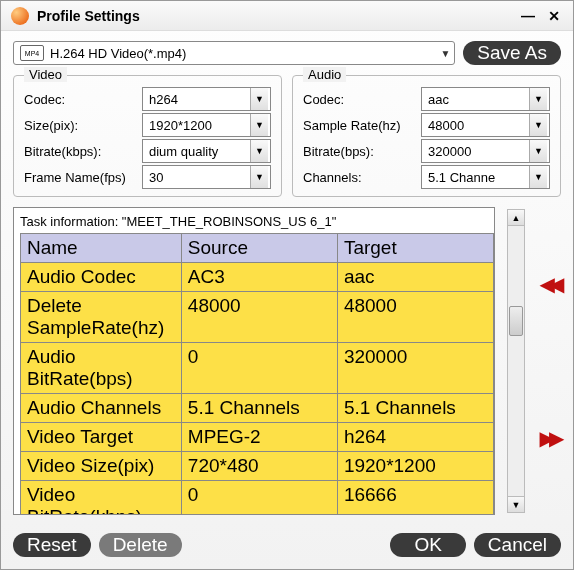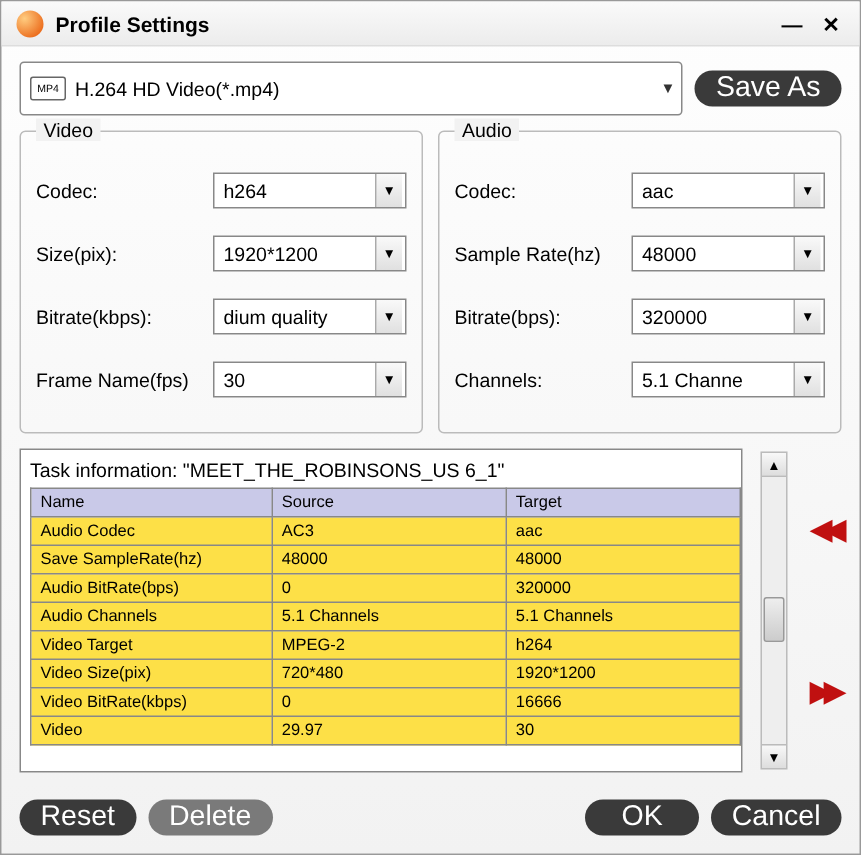--- a/index.html
+++ b/index.html
@@ -3,36 +3,36 @@
 <meta charset="utf-8">
 <style>
 * { box-sizing: border-box; margin: 0; padding: 0; }
 body { font-family: Arial, sans-serif; font-size: 13px; background: #fff; width: 574px; height: 570px; overflow: hidden; }
 .window { width: 574px; height: 570px; background: linear-gradient(to bottom, #fefefe, #f2f2f2); border: 1px solid #999; display: flex; flex-direction: column; }
 .titlebar { height: 30px; display: flex; align-items: center; padding: 0 10px; border-bottom: 1px solid #ddd; background: linear-gradient(to bottom, #fafafa, #ececec); }
 .titlebar .app-icon { width: 18px; height: 18px; margin-right: 8px; border-radius: 50%; background: radial-gradient(circle at 30% 30%, #ffcc80, #e65100); }
 .titlebar .title { font-weight: bold; font-size: 14px; flex: 1; }
 .titlebar .winbtn { width: 18px; height: 18px; display: flex; align-items: center; justify-content: center; margin-left: 8px; cursor: pointer; font-weight: bold; font-size: 14px; }
 .top-row { display: flex; align-items: center; padding: 10px 12px 6px 12px; gap: 8px; }
-.profile-select { flex: 1; height: 36px; border: 1px solid #888; border-radius: 3px; background: #fff; display: flex; align-items: center; padding: 0 6px; position: relative; }
+.profile-select { flex: 1; height: 24px; border: 1px solid #888; border-radius: 3px; background: #fff; display: flex; align-items: center; padding: 0 6px; position: relative; }
 .profile-select .fmt-icon { width: 24px; height: 16px; border: 1px solid #666; border-radius: 2px; font-size: 7px; display: flex; align-items: center; justify-content: center; margin-right: 6px; background: #fff; }
 .profile-select .dd { position: absolute; right: 4px; font-size: 10px; color: #333; }
 .pillbtn { background: #3a3a3a; color: #fff; border: none; border-radius: 12px; height: 24px; padding: 0 14px; font-size: 19px; cursor: pointer; }
 .pillbtn.gray { background: #7a7a7a; }
 .settings-row { display: flex; padding: 4px 12px 10px 12px; gap: 10px; }
 .group-box { flex: 1; border: 1px solid #bbb; border-radius: 4px; padding: 10px 10px 6px 10px; position: relative; }
 .group-box .legend { position: absolute; top: -9px; left: 10px; background: #f2f2f2; padding: 0 5px; font-size: 13px; }
-.field-row { display: flex; align-items: center; margin: 16px 0; height: 26px; }
+.field-row { display: flex; align-items: center; margin: 0 0; height: 26px; }
 .field-row label { width: 118px; font-size: 13px; }
 .combo { flex: 1; height: 24px; border: 1px solid #888; background: #fff; display: flex; align-items: center; padding: 0 6px; position: relative; font-size: 13px; overflow: hidden; white-space: nowrap; }
 .combo .dd { position: absolute; right: 2px; top: 0; bottom: 0; width: 18px; border-left: 1px solid #aaa; display: flex; align-items: center; justify-content: center; font-size: 9px; background: linear-gradient(to bottom, #f9f9f9, #e0e0e0); }
 .task-area { display: flex; margin: 0 12px 10px 12px; gap: 6px; flex: 1; min-height: 0; }
 .task-box { flex: 1; border: 1px solid #888; background: #fff; padding: 6px 0 0 6px; overflow: hidden; display: flex; flex-direction: column; }
 .task-info-label { font-size: 13px; margin-bottom: 4px; }
-.grid { border-collapse: collapse; width: 100%; font-size: 11px; }
+.grid { border-collapse: collapse; width: 100%; font-size: 19px; }
 .grid th { background: #c9c9e8; border: 1px solid #888; text-align: left; padding: 3px 6px; font-weight: normal; }
 .grid td { border: 1px solid #888; padding: 3px 6px; background: #fde047; vertical-align: top; }
 .side-controls { width: 30px; display: flex; flex-direction: column; align-items: center; justify-content: space-between; padding: 2px 0; }
 .scrollbar { width: 18px; flex: 1; background: #eee; border: 1px solid #bbb; display: flex; flex-direction: column; align-items: center; }
 .scrollbar .arrow { width: 100%; height: 16px; background: linear-gradient(to bottom,#f8f8f8,#ddd); border-bottom: 1px solid #bbb; display: flex; align-items: center; justify-content: center; font-size: 9px; }
 .scrollbar .arrow.bot { border-top: 1px solid #bbb; border-bottom: none; }
 .scrollbar .track { flex: 1; position: relative; width: 100%; }
 .scrollbar .thumb { position: absolute; left: 1px; right: 1px; top: 80px; height: 30px; background: linear-gradient(to bottom,#eee,#ccc); border: 1px solid #999; border-radius: 2px; }
 .navarrow { color: #c01010; font-size: 20px; cursor: pointer; line-height: 1; letter-spacing: -6px; }
 .bottom-bar { display: flex; padding: 8px 12px 12px 12px; gap: 8px; justify-content: space-between; }
@@ -139,21 +139,21 @@
             <th style="width:33%">Target</th>
           </tr>
         </thead>
         <tbody>
           <tr>
               <td>Audio Codec</td>
               <td>AC3</td>
               <td>aac</td>
             </tr>
           <tr>
-              <td>Save SampleRate(hz)</td>
+              <td>Delete SampleRate(hz)</td>
               <td>48000</td>
               <td>48000</td>
             </tr>
           <tr>
               <td>Audio BitRate(bps)</td>
               <td>0</td>
               <td>320000</td>
             </tr>
           <tr>
               <td>Audio Channels</td>

